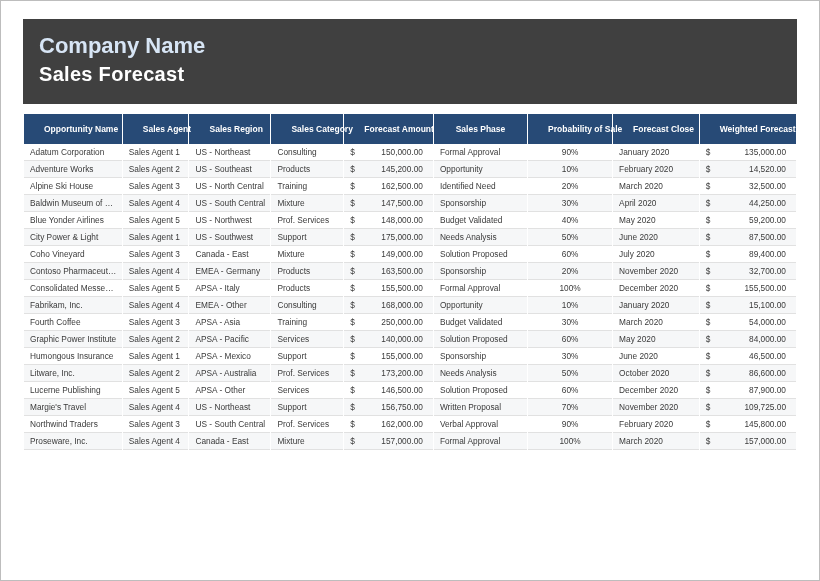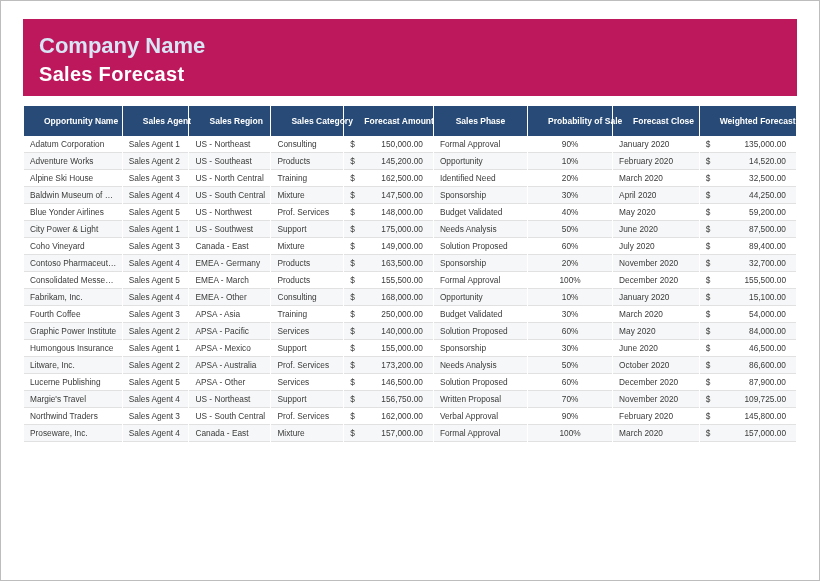--- a/index.html
+++ b/index.html
@@ -9,22 +9,22 @@
     height: 581px;
     background: #fff;
     font-family: Arial, Helvetica, sans-serif;
     font-size: 8.5px;
     color: #333;
     border: 1px solid #bdbdbd;
     padding: 18px 22px 14px 22px;
     overflow: hidden;
   }
   .header {
-    background: #be185d;
-    padding: 14px 16px 10px 16px;
+    background: #404040;
+    padding: 14px 16px 18px 16px;
     margin-bottom: 10px;
   }
   .header .title {
     color: #d7e5f5;
     font-size: 22px;
     font-weight: bold;
   }
   .header .subtitle {
     color: #fff;
     font-size: 20px;
@@ -241,21 +241,21 @@
         <td class="center">20%</td>
         <td class="left">November 2020</td>
         <td class="money">
           <span class="sym">$</span>
           <span class="val">32,700.00</span>
         </td>
       </tr>
       <tr>
         <td class="left">Consolidated Messenger</td>
         <td class="left">Sales Agent 5</td>
-        <td class="left">EMEA - March</td>
+        <td class="left">APSA - Italy</td>
         <td class="left">Products</td>
         <td class="money">
           <span class="sym">$</span>
           <span class="val">155,500.00</span>
         </td>
         <td class="left">Formal Approval</td>
         <td class="center">100%</td>
         <td class="left">December 2020</td>
         <td class="money">
           <span class="sym">$</span>

